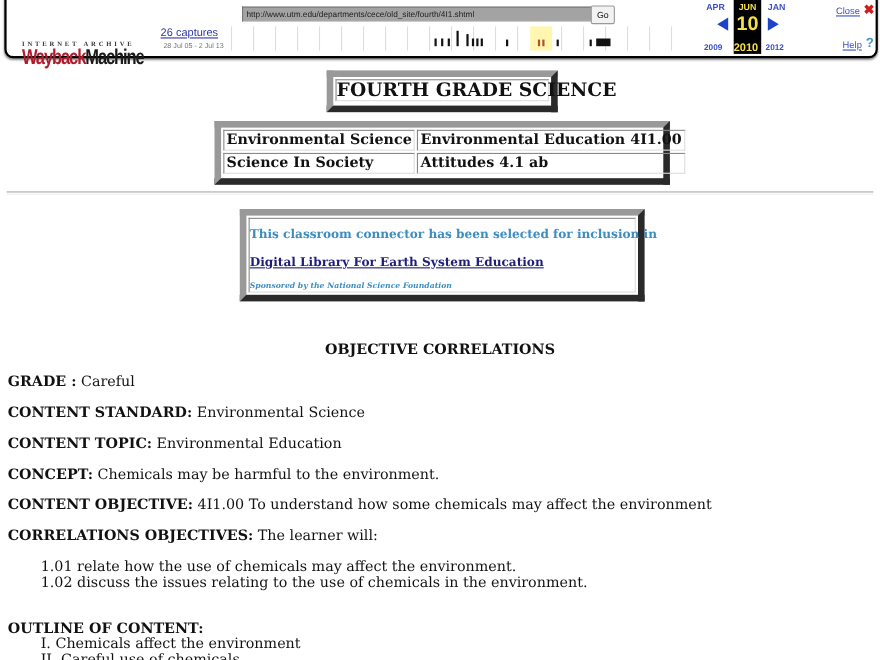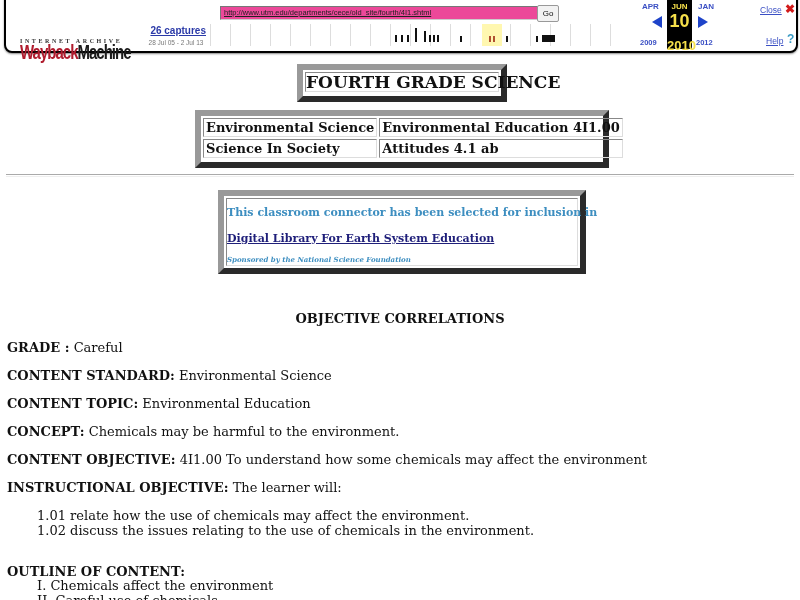--- a/index.html
+++ b/index.html
@@ -25,51 +25,50 @@
   }
   .wb-logo .wm .w1 {
     font-family:"Liberation Sans", sans-serif; font-weight:bold; font-size:15px;
     color:#b01c2e; letter-spacing:-1px; transform:scaleY(1.3); transform-origin:bottom;
   }
   .wb-logo .wm .w2 {
     font-family:"Liberation Sans", sans-serif; font-weight:bold; font-size:15px;
     color:#1b1b1b; letter-spacing:-1px; transform:scaleY(1.3); transform-origin:bottom;
   }
   .wb-captures {
-    position:absolute; left:140px; top:31px; width:60px; text-align:right;
-    font-size:10px; font-weight:bold; color:#2b3aa8; text-decoration:underline;
+    position:absolute; left:140px; top:31px; width:60px; text-align:left;
+    font-size:10px; font-weight:normal; color:#2b3aa8; text-decoration:underline;
   }
   .wb-range {
     position:absolute; left:140px; top:45px; width:60px; text-align:center;
     font-size:6.5px; color:#777; white-space:nowrap;
   }
   .wb-url {
     position:absolute; left:214px; top:12px; width:313px; height:12px;
     border:1px solid #777; border-bottom-color:#ccc; border-right-color:#ccc;
     font-size:7.5px; color:#222; padding:0 3px; line-height:12px; white-space:nowrap; overflow:hidden;
-    background:#ec4899;
-    text-decoration:underline;
+    background:#a3a3a3;
   }
   .wb-go {
     position:absolute; left:531px; top:11px; width:20px; height:15px;
     border:1px solid #999; border-radius:2px; background:#f2f2f2;
     font-size:8px; line-height:15px; text-align:center; color:#111;
   }
   .wb-timeline { position:absolute; left:204px; top:30px; width:420px; height:22px; }
   .wb-timeline .tick { position:absolute; top:0; width:1px; height:22px; background:#ddd; }
   .wb-timeline .hl { position:absolute; left:272px; top:0; width:20px; height:22px; background:#fff7b0; }
   .wb-timeline .bar { position:absolute; bottom:4px; width:2px; background:#111; }
   .wb-month { position:absolute; top:8px; font-size:8px; font-weight:bold; color:#3a4fc4; }
   .wb-year { position:absolute; top:44px; font-size:7.5px; font-weight:bold; color:#3a4fc4; }
   .wb-cur {
     position:absolute; left:661px; top:0px; width:25px; height:55px; background:#000;
   }
   .wb-cur .m { position:absolute; top:8px; width:25px; text-align:center; font-size:8px; font-weight:bold; color:#f6e04b; }
   .wb-cur .d { position:absolute; top:17px; width:25px; text-align:center; font-size:18px; font-weight:bold; color:#f6e04b; }
-  .wb-cur .y { position:absolute; top:44px; width:15px; text-align:center; font-size:13px; font-weight:bold; color:#f6e04b; }
+  .wb-cur .y { position:absolute; top:44px; width:15px; text-align:center; font-size:10px; font-weight:bold; color:#f6e04b; }
   .wb-arrow { position:absolute; top:22px; width:0; height:0; border-top:6px solid transparent; border-bottom:6px solid transparent; }
   .wb-arrow.l { left:646px; border-right:10px solid #1e43c9; }
   .wb-arrow.r { left:692px; border-left:10px solid #1e43c9; }
   .wb-close { position:absolute; left:754px; top:11px; font-size:8.5px; color:#3a4fc4; text-decoration:underline; }
   .wb-close-x { position:absolute; left:779px; top:8px; font-size:12px; font-weight:bold; color:#d21b1b; }
   .wb-help { position:absolute; left:760px; top:42px; font-size:8.5px; color:#3a4fc4; text-decoration:underline; }
   .wb-help-q { position:absolute; left:781px; top:38px; font-size:12px; font-weight:bold; color:#3a9bc4; }
 
   
   .beveled {
@@ -213,21 +212,21 @@
 </div>
 
 <div class="content">
   <div class="h" style="top:0">OBJECTIVE CORRELATIONS</div>
 
   <div class="row" style="top:29px"><b>GRADE :</b><span> Careful</span></div>
   <div class="row" style="top:57px"><b>CONTENT STANDARD:</b><span> Environmental Science</span></div>
   <div class="row" style="top:85px"><b>CONTENT TOPIC:</b><span> Environmental Education</span></div>
   <div class="row" style="top:113px"><b>CONCEPT:</b><span> Chemicals may be harmful to the environment.</span></div>
   <div class="row" style="top:141px"><b>CONTENT OBJECTIVE:</b><span> 4I1.00 To understand how some chemicals may affect the environment</span></div>
-  <div class="row" style="top:169px"><b>INSTRUCTIONAL OBJECTIVE:</b><span> The learner will:</span></div>
+  <div class="row" style="top:169px"><b>CORRELATIONS OBJECTIVES:</b><span> The learner will:</span></div>
 
   <div class="list" style="top:197px">1.01 relate how the use of chemicals may affect the environment.</div>
   <div class="list" style="top:212px">1.02 discuss the issues relating to the use of chemicals in the environment.</div>
 
   <div class="row" style="top:253px"><b>OUTLINE OF CONTENT:</b></div>
 
   <div class="list" style="top:267px">I. Chemicals affect the environment</div>
   <div class="list" style="top:282px">II. Careful use of chemicals</div>
 </div>
 

